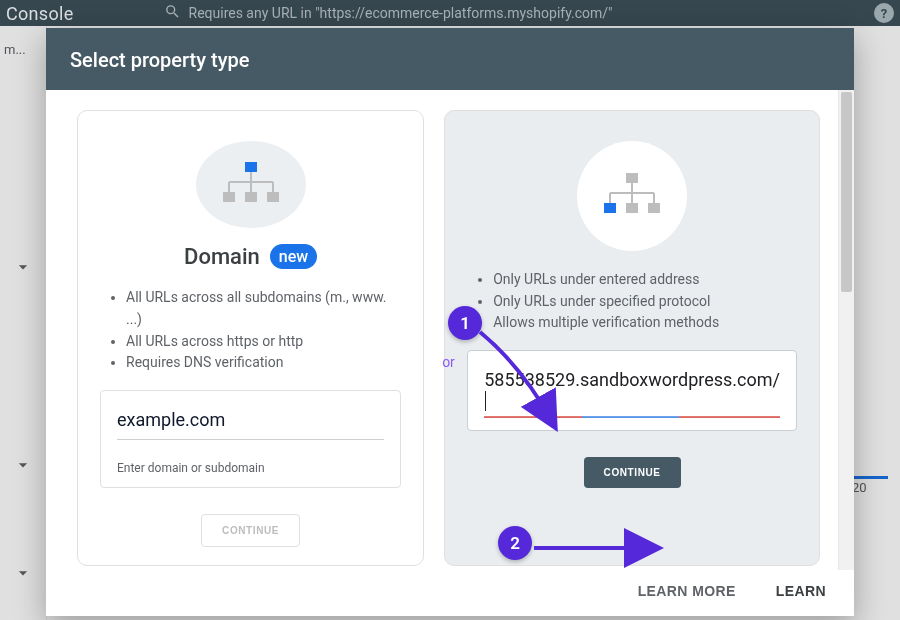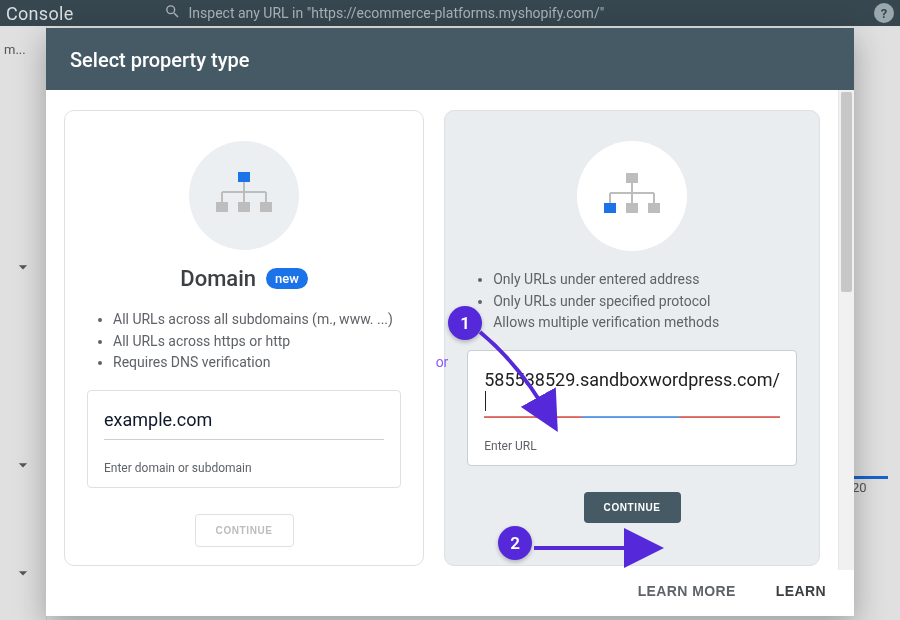--- a/index.html
+++ b/index.html
@@ -112,20 +112,21 @@
     color: #fff;
     font-size: 20px;
     font-weight: 500;
     padding: 20px 24px 18px 24px;
   }
   .dialog-body-wrap {
     position: relative;
     flex: 1;
     display: flex;
     overflow: hidden;
+    padding-left: 13px;
   }
   .dialog-body {
     flex: 1;
     display: flex;
     gap: 20px;
     padding: 20px 18px 4px 18px;
     position: relative;
     overflow: hidden;
   }
   .dialog-scrollbar {
@@ -172,21 +173,21 @@
   }
   .card-title {
     font-size: 22px;
     color: #3c4043;
     font-weight: 500;
   }
   .new-badge {
     background: #1a73e8;
     color: #fff;
     border-radius: 999px;
-    font-size: 13px;
+    font-size: 16px;
     padding: 3px 9px;
     font-weight: 500;
   }
 
   .bullets {
     margin: 18px 0 10px 0;
     padding-left: 26px;
     align-self: flex-start;
   }
   .bullets li {
@@ -308,21 +309,21 @@
 <body>
 
 <div class="bg-topbar">
   <span class="logo">Console</span>
   <div class="bg-search">
     <span>
       <svg width="17" height="17" viewBox="0 0 24 24">
           <path fill="#a7b1b6" d="M15.5 14h-.79l-.28-.27A6.471 6.471 0 0016 9.5 6.5 6.5 0 109.5 16a6.47 6.47 0 004.23-1.57l.27.28v.79l5 4.99L20.49 19l-4.99-5zM9.5 14A4.5 4.5 0 1114 9.5 4.5 4.5 0 019.5 14z"></path>
         </svg>
     </span>
-    <span>Inspect any URL in "https://ecommerce-platforms.myshopify.com/"</span>
+    <span>Requires any URL in "https://ecommerce-platforms.myshopify.com/"</span>
   </div>
   <div class="bg-help">?</div>
 </div>
 
 <div class="bg-left">
   <div class="section-label">m...</div>
   <div style="height:180px"></div>
   <div class="chev">
     <svg width="20" height="20" viewBox="0 0 24 24">
         <path d="M7 10l5 5 5-5z"></path>
@@ -400,21 +401,20 @@
           </svg>
         </div>
         <ul class="bullets">
           <li>Only URLs under entered address</li>
           <li>Only URLs under specified protocol</li>
           <li>Allows multiple verification methods</li>
         </ul>
         <div class="field-box">
           <div class="fake-input filled"><span>585538529.sandboxwordpress.com/</span><span class="caret"></span></div>
           <div class="squiggle"></div>
-          <div class="helper">Enter URL</div>
         </div>
         <button class="continue-btn enabled">CONTINUE</button>
       </div>
 
       <div class="or-divider">or</div>
     </div>
 
     <div class="dialog-scrollbar">
       <div class="thumb"></div>
     </div>

